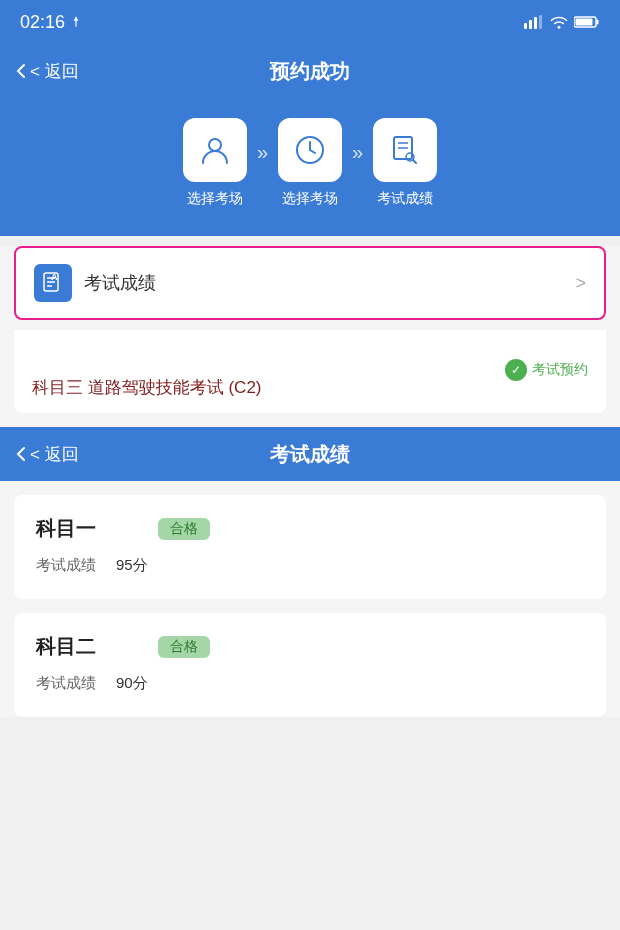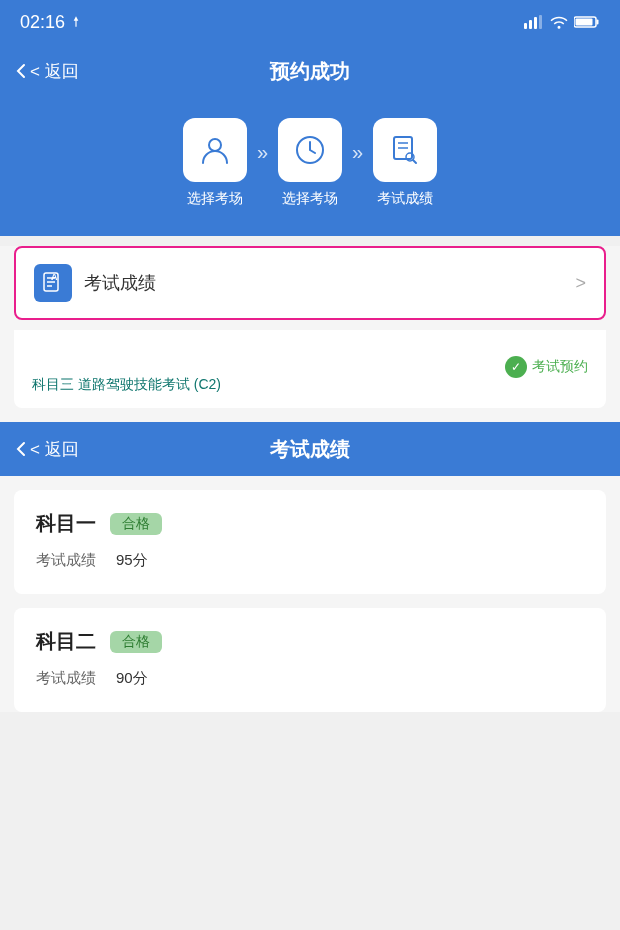--- a/index.html
+++ b/index.html
@@ -133,22 +133,22 @@
     .exam-score-label {
       font-size: 18px;
       font-weight: 500;
       color: #333;
     }
     .chevron-right {
       color: #aaa;
       font-size: 18px;
     }
     .subject-text {
-      font-size: 14px;
-      color: #0f766e;
+      font-size: 17px;
+      color: #7f1d1d;
       margin-top: 36px;
     }
     .success-badge {
       display: flex;
       align-items: center;
       gap: 5px;
       color: #4caf50;
       font-size: 14px;
     }
     .success-circle {
@@ -216,20 +216,21 @@
       font-weight: 700;
       color: #222;
     }
     .pass-badge {
       background: #a5d6a7;
       color: #2e7d32;
       border-radius: 6px;
       padding: 2px 12px;
       font-size: 14px;
       font-weight: 500;
+      margin-left: 48px;
     }
     .card-score-row {
       display: flex;
       align-items: baseline;
       gap: 20px;
       padding: 4px 0;
     }
     .card-score-label {
       font-size: 15px;
       color: #666;

